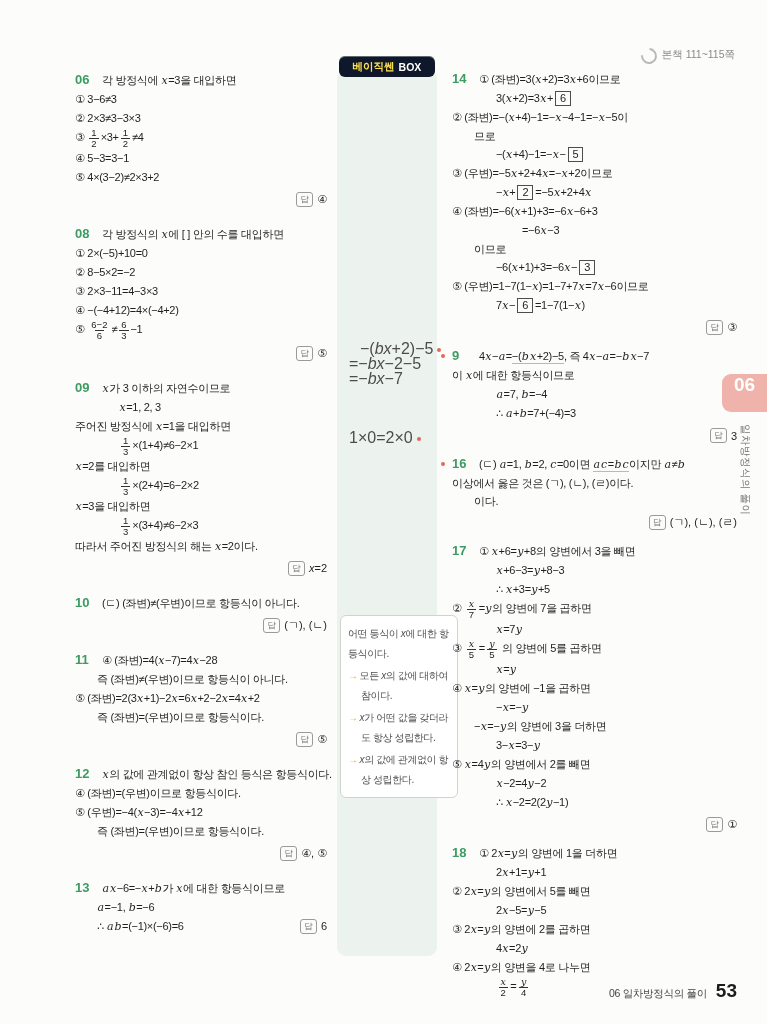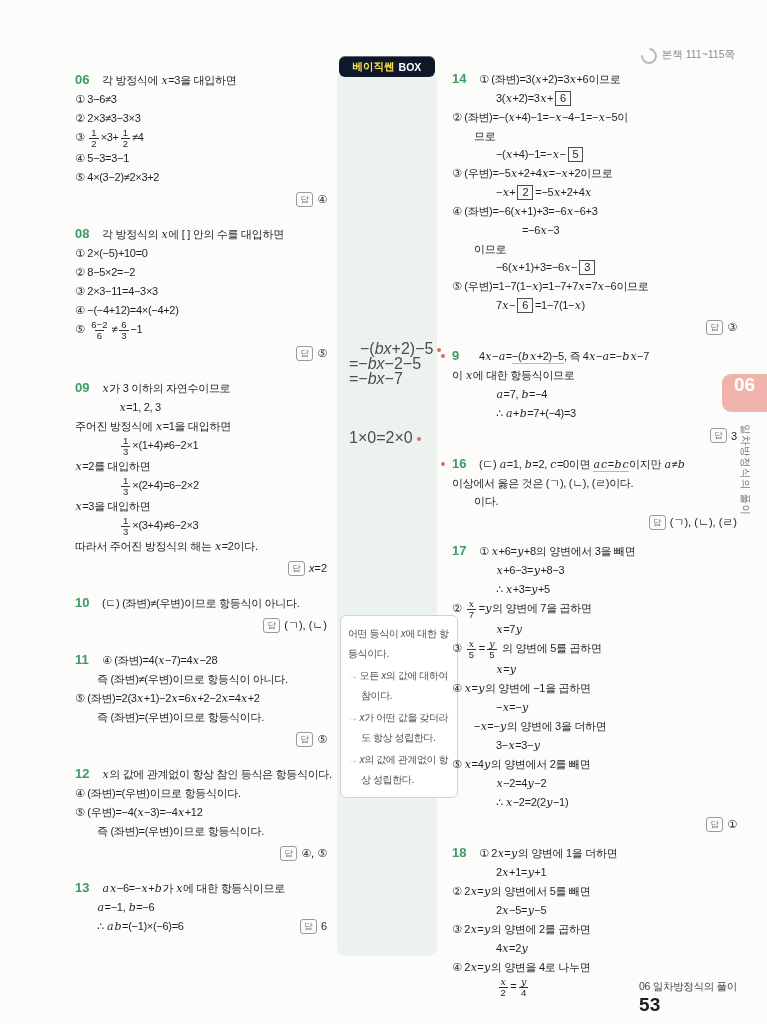--- a/index.html
+++ b/index.html
@@ -74,21 +74,21 @@
   .mbox{display:inline-block;border:1px solid #4d4d4d;padding:0 4px;margin:0 2px;
         line-height:13px;height:13px;}
   
   .ansrow{display:flex;justify-content:flex-end;margin-top:3px;min-height:19px;align-items:center;}
   .withans{display:flex;justify-content:space-between;align-items:center;}
   .ans{display:inline-flex;align-items:center;gap:4px;}
   .chip{width:15px;height:13px;border:1px solid #9a9a9a;border-radius:3px;
         font-size:8.5px;line-height:13px;text-align:center;color:#777;letter-spacing:0;}
   .aval{color:#1f1f1f;letter-spacing:0;}
   
-  .footer{position:absolute;right:30px;top:980px;display:flex;align-items:baseline;flex-direction:column;}
+  .footer{position:absolute;right:30px;top:980px;display:flex;align-items:baseline;gap:9px;}
   .f-ch{font-size:10.5px;color:#444;}
   .f-pg{font-size:19px;font-weight:bold;color:#1c1c1c;letter-spacing:0;}
 </style>
 </head>
 <body>
 
 <div class="page">
 
   <div class="hdr">
     <span class="hicon"></span>

